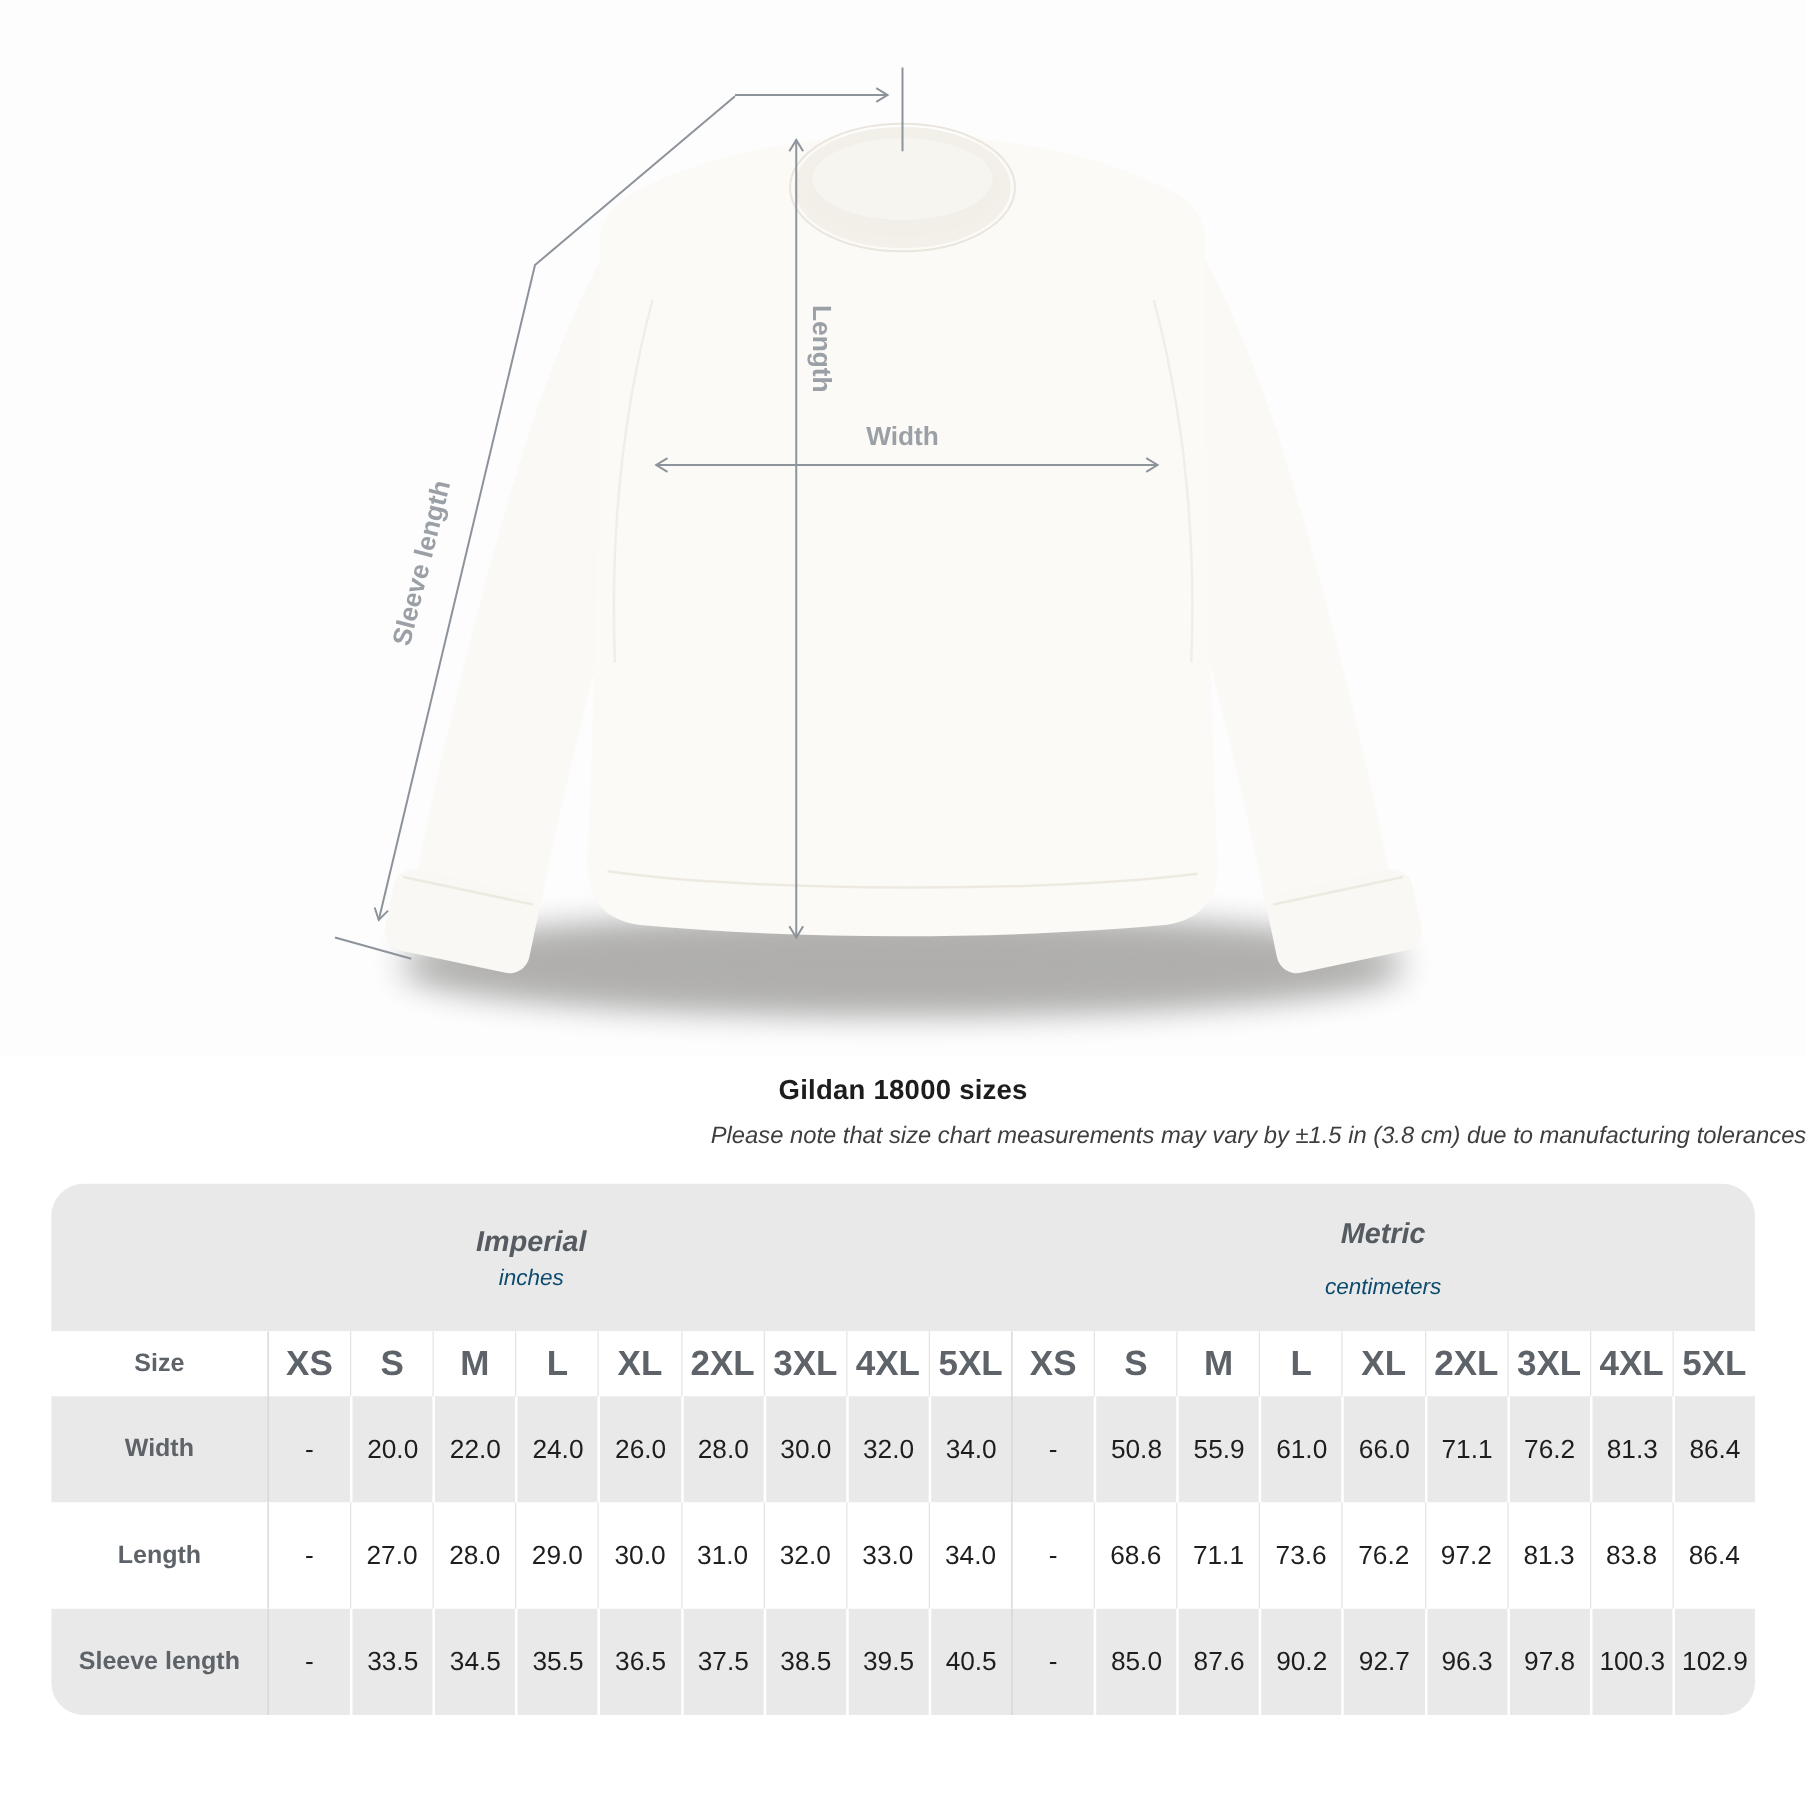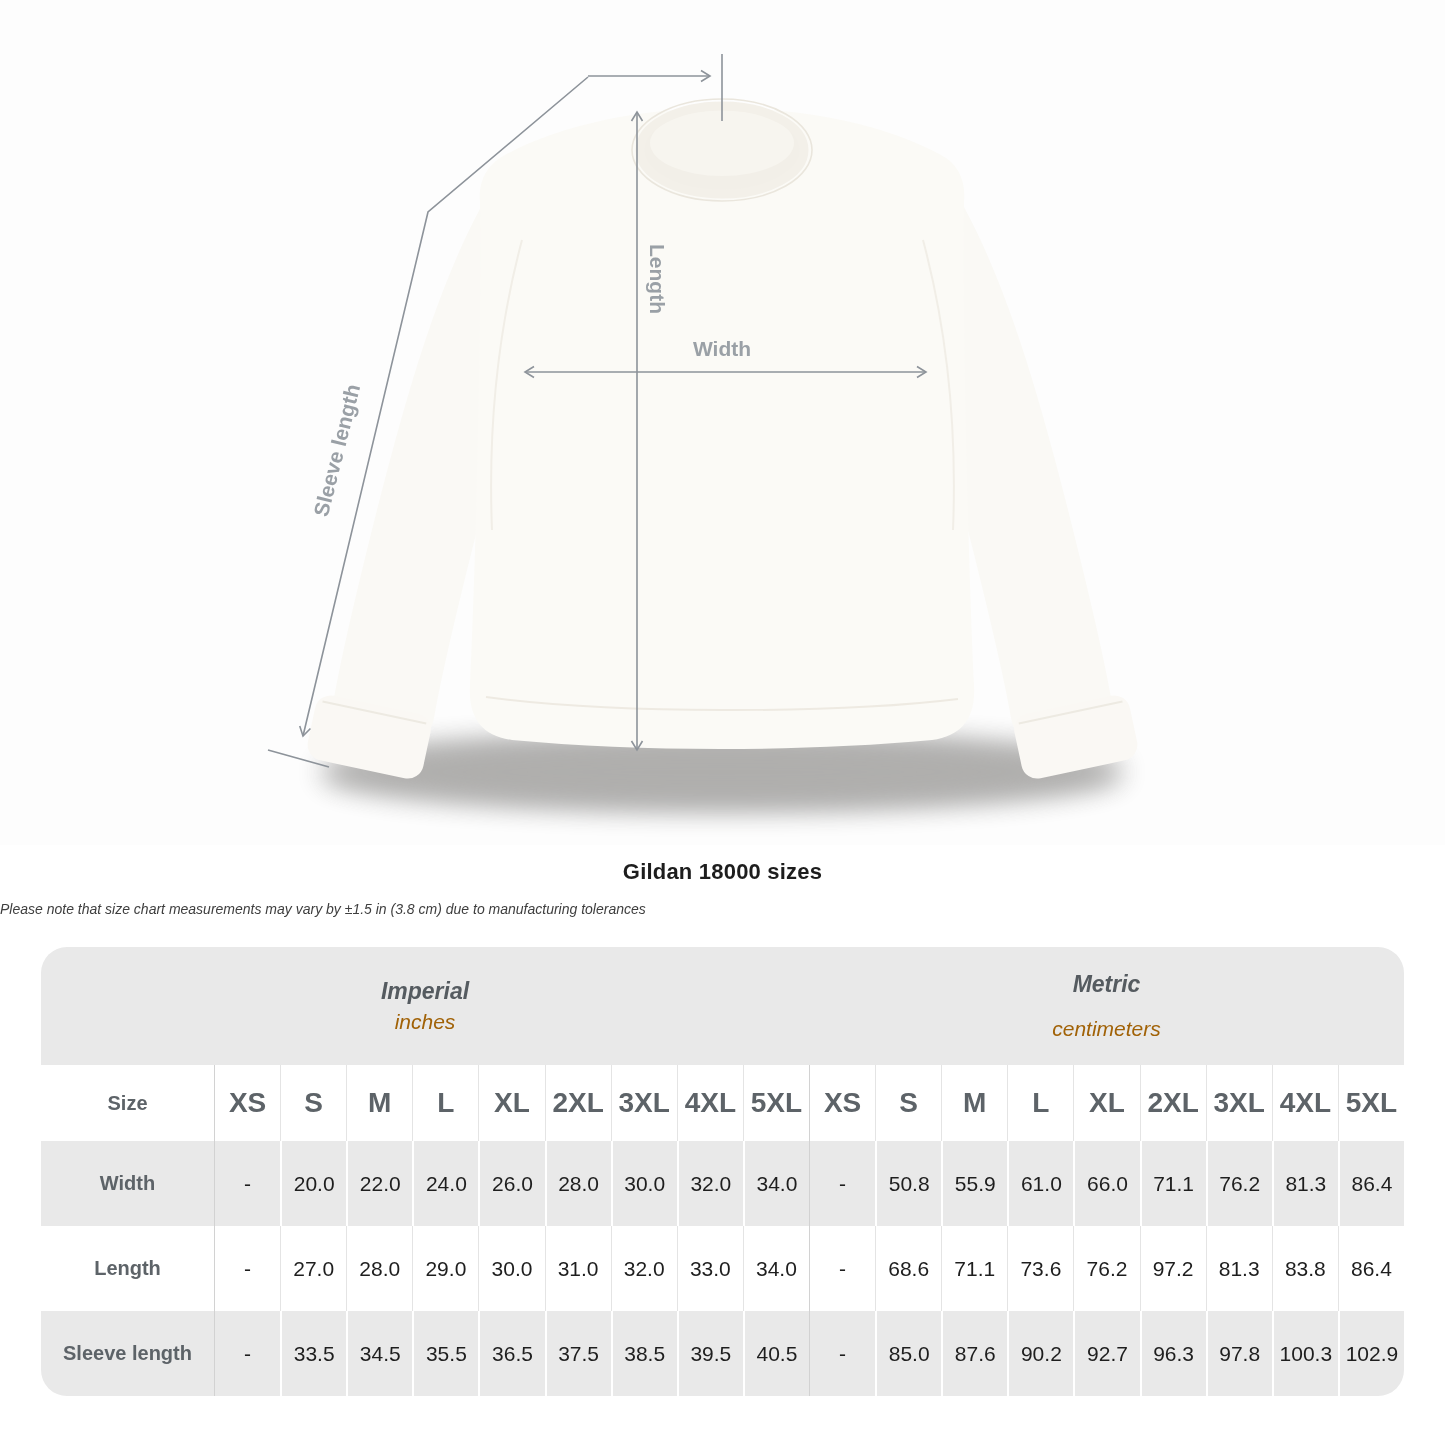--- a/index.html
+++ b/index.html
@@ -2,33 +2,33 @@
 <html><head>
 <meta charset="utf-8">
 <style>
   html,body{margin:0;padding:0;background:#ffffff;}
   body{width:1445px;height:1445px;font-family:"Liberation Sans",sans-serif;-webkit-font-smoothing:antialiased;}
   .stage{position:relative;width:1445px;height:1445px;overflow:hidden;background:#ffffff;}
 
   .photo{display:block;width:1445px;height:845px;}
 
   .title{margin:10px 0 0;text-align:center;font-size:22px;line-height:34px;font-weight:bold;color:#1d1d1d;letter-spacing:.2px;}
-  .subtitle{margin:8px 0 0;text-align:left;font-style:italic;font-size:14px;line-height:24px;color:#3e3e3e;}
+  .subtitle{margin:8px 0 0;text-align:right;font-style:italic;font-size:19px;line-height:24px;color:#3e3e3e;}
 
   .tablewrap{margin:26px auto 0;width:1363px;}
   .band{display:flex;background:#e9e9e9;border-radius:26px 26px 0 0;height:118px;}
   .half{display:flex;flex-direction:column;align-items:center;justify-content:center;gap:5px;}
   .half.imp{width:768px;}
   .half.met{flex:1;gap:19px;}
   .uname{font-size:23px;font-weight:bold;font-style:italic;color:#555b60;}
-  .uunit{font-size:21px;font-style:italic;color:#a16207;}
+  .uunit{font-size:18px;font-style:italic;color:#0c4a6e;}
 
   .grid{display:grid;grid-template-columns:173px repeat(18,1fr);border-radius:0 0 26px 26px;overflow:hidden;}
   .cell{display:flex;align-items:center;justify-content:center;height:85px;font-size:21px;color:#1e1e1e;background:#ffffff;white-space:nowrap;}
-  .h-size{height:76px;}
+  .h-size{height:52px;}
   .c-sizehead{font-weight:bold;color:#5d6368;font-size:28px;}
   .lab{font-weight:bold;color:#5d6368;font-size:20px;}
   .shade{background:#e9e9e9;}
   .sep{border-left:1px solid #e4e4e4;}
   .shade.sep{border-left:2px solid #ffffff;}
   .sep-strong{border-left:1px solid #d2d2d2;}
   .shade.sep-strong{border-left:1px solid #d2d2d2;}
 
   .mline{stroke:#8d939a;stroke-width:1.6;fill:none;}
   .mlabel{fill:#9aa0a6;font-weight:bold;font-size:21px;font-family:"Liberation Sans",sans-serif;}

